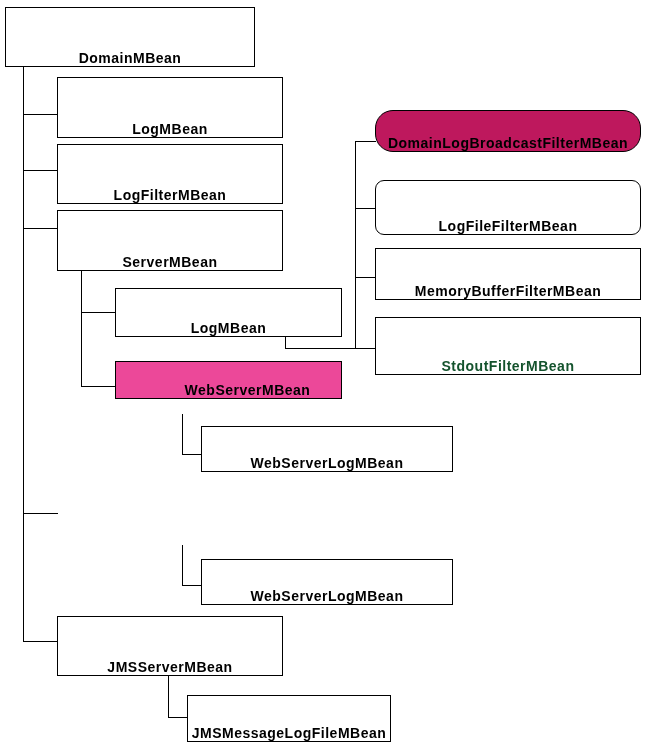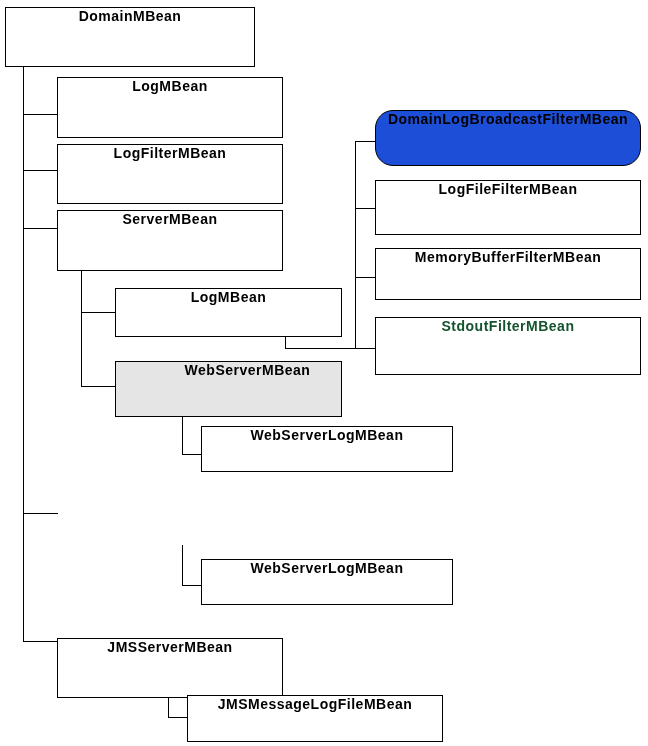--- a/index.html
+++ b/index.html
@@ -14,21 +14,21 @@
     background: #ffffff;
     font-family: "Liberation Sans", sans-serif;
     overflow: hidden;
   }
   .node {
     position: absolute;
     box-sizing: border-box;
     border: 1px solid #000000;
     background: #ffffff;
     display: flex;
-    align-items: flex-start;
+    align-items: flex-end;
     justify-content: center;
     text-align: center;
     font-size: 14px;
     font-weight: bold;
     letter-spacing: 0.5px;
     color: #000000;
     z-index: 2;
   }
   .node .label {
     white-space: nowrap;
@@ -72,39 +72,39 @@
     </div>
     <div class="node" style="left: 57px; top: 210px; width: 226px; height: 61px; border-color: rgb(0, 0, 0); background: rgb(255, 255, 255); color: rgb(0, 0, 0);">
       <span class="label">ServerMBean</span>
     </div>
     <div class="node" style="left: 57px; top: 144px; width: 226px; height: 60px; border-color: rgb(0, 0, 0); background: rgb(255, 255, 255); color: rgb(0, 0, 0);">
       <span class="label">LogFilterMBean</span>
     </div>
     <div class="node" style="left: 115px; top: 288px; width: 227px; height: 49px; border-color: rgb(0, 0, 0); background: rgb(255, 255, 255); color: rgb(0, 0, 0);">
       <span class="label">LogMBean</span>
     </div>
-    <div class="node" style="left: 115px; top: 361px; width: 227px; height: 56px; border-color: rgb(0, 0, 0); background: #e5e5e5; color: rgb(0, 0, 0); padding-left: 38px;">
+    <div class="node" style="left: 115px; top: 361px; width: 227px; height: 38px; border-color: rgb(0, 0, 0); background: #ec4899; color: rgb(0, 0, 0); padding-left: 38px;">
       <span class="label">WebServerMBean</span>
     </div>
     <div class="node" style="left: 201px; top: 426px; width: 252px; height: 46px; border-color: rgb(0, 0, 0); background: rgb(255, 255, 255); color: rgb(0, 0, 0);">
       <span class="label">WebServerLogMBean</span>
     </div>
     <div class="node" style="left: 201px; top: 559px; width: 252px; height: 46px; border-color: rgb(0, 0, 0); background: rgb(255, 255, 255); color: rgb(0, 0, 0);">
       <span class="label">WebServerLogMBean</span>
     </div>
-    <div class="node" style="left: 57px; top: 616px; width: 226px; height: 60px; border-color: rgb(0, 0, 0); background: rgb(255, 255, 255); color: rgb(0, 0, 0); margin-top: 22px;">
+    <div class="node" style="left: 57px; top: 616px; width: 226px; height: 60px; border-color: rgb(0, 0, 0); background: rgb(255, 255, 255); color: rgb(0, 0, 0);">
       <span class="label">JMSServerMBean</span>
     </div>
-    <div class="node" style="left: 187px; top: 695px; width: 256px; height: 47px; border-color: rgb(0, 0, 0); background: rgb(255, 255, 255); color: rgb(0, 0, 0);">
+    <div class="node" style="left: 187px; top: 695px; width: 204px; height: 47px; border-color: rgb(0, 0, 0); background: rgb(255, 255, 255); color: rgb(0, 0, 0);">
       <span class="label">JMSMessageLogFileMBean</span>
     </div>
-    <div class="node" style="left: 375px; top: 110px; width: 266px; height: 56px; border-color: rgb(0, 0, 0); background: #1d4ed8; color: rgb(0, 0, 0); border-radius: 18px;">
+    <div class="node" style="left: 375px; top: 110px; width: 266px; height: 42px; border-color: rgb(0, 0, 0); background: #be185d; color: rgb(0, 0, 0); border-radius: 18px;">
       <span class="label">DomainLogBroadcastFilterMBean</span>
     </div>
-    <div class="node" style="left: 375px; top: 180px; width: 266px; height: 55px; border-color: rgb(0, 0, 0); background: rgb(255, 255, 255); color: rgb(0, 0, 0);">
+    <div class="node" style="left: 375px; top: 180px; width: 266px; height: 55px; border-color: rgb(0, 0, 0); background: rgb(255, 255, 255); color: rgb(0, 0, 0); border-radius: 9px;">
       <span class="label">LogFileFilterMBean</span>
     </div>
     <div class="node" style="left: 375px; top: 248px; width: 266px; height: 52px; border-color: rgb(0, 0, 0); background: rgb(255, 255, 255); color: rgb(0, 0, 0);">
       <span class="label">MemoryBufferFilterMBean</span>
     </div>
     <div class="node" style="left: 375px; top: 317px; width: 266px; height: 58px; border-color: rgb(0, 0, 0); background: rgb(255, 255, 255); color: #14532d;">
       <span class="label">StdoutFilterMBean</span>
     </div>
   </div>
 

